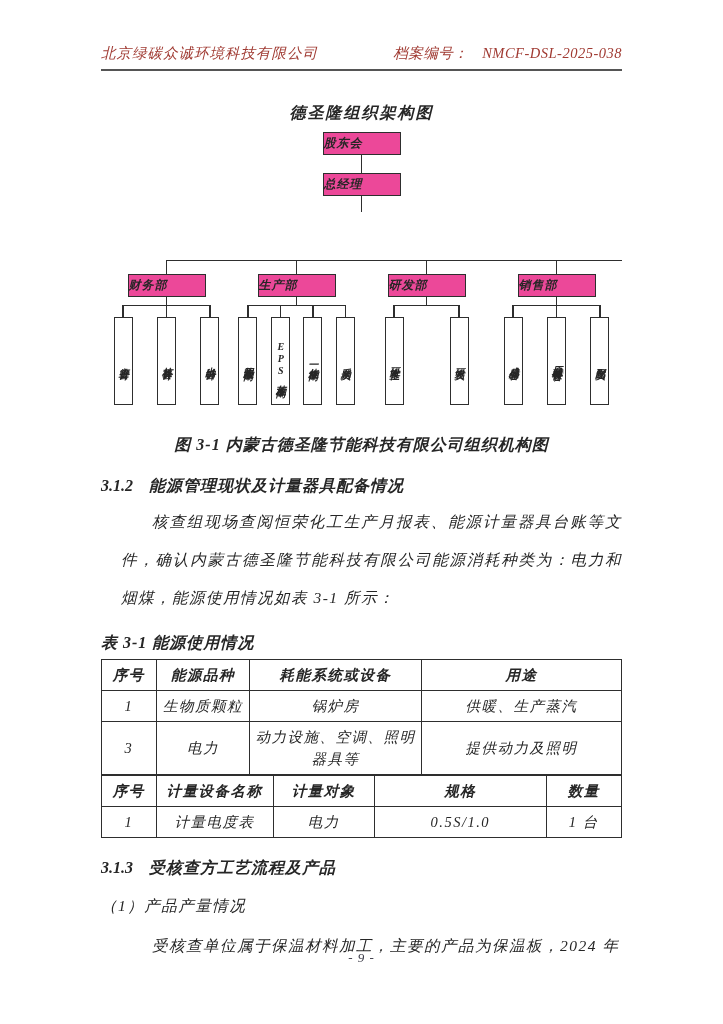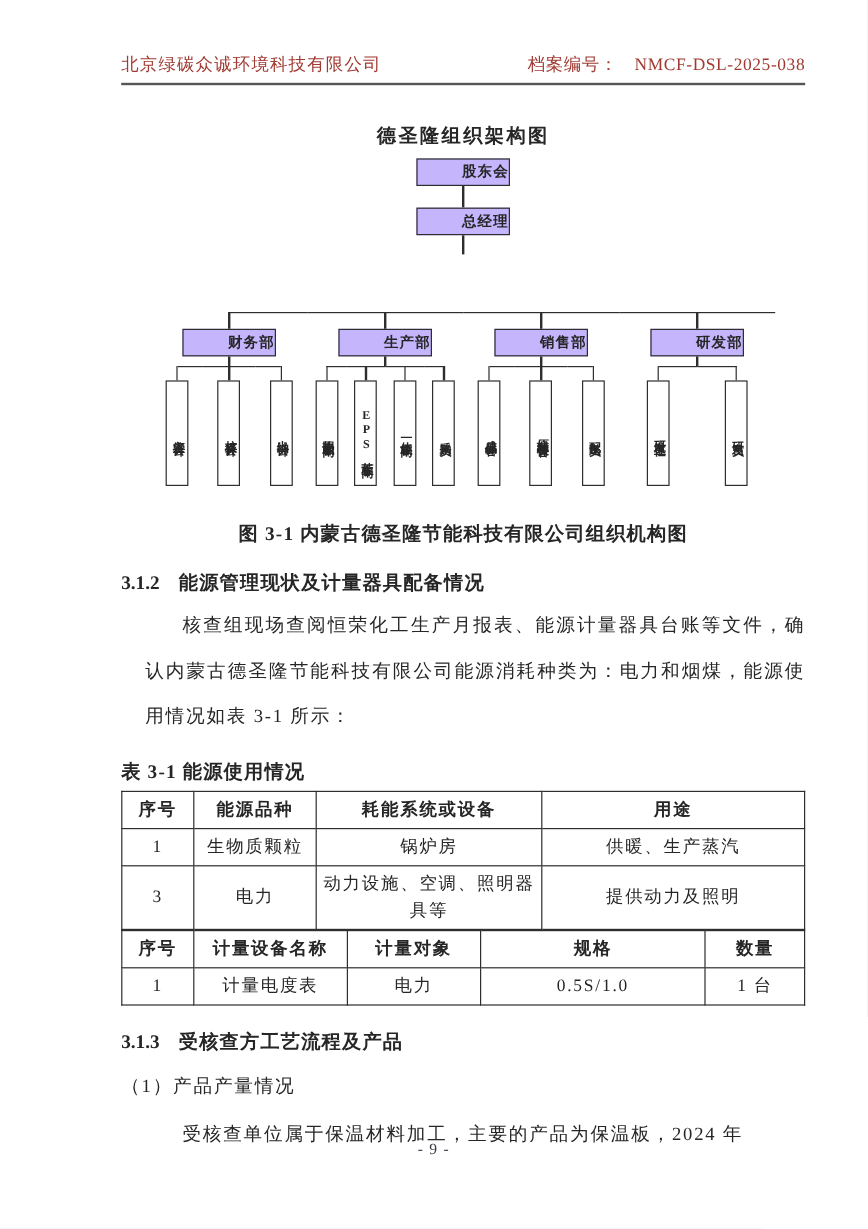--- a/index.html
+++ b/index.html
@@ -2,47 +2,48 @@
 <html><head>
 <meta charset="utf-8">
 <style>
   html,body{margin:0;padding:0;background:#e8e8e8;}
   .page{
     position:relative;
     width:723px;height:1024px;
     margin:0 auto;
     background:#ffffff;
     box-sizing:border-box;
-    padding:44px 52px 0 101px;
+    padding:44px 101px 0 101px;
     font-family:"Liberation Serif","DejaVu Serif",serif;
     color:#262626;
     overflow:hidden;
+    font-style:italic;
   }
   
   .doc-header{
     display:flex;justify-content:space-between;align-items:flex-end;
     border-bottom:2px solid #555;
     padding-bottom:6px;
     color:#a03a32;
     font-size:14.5px;
     letter-spacing:1px;
   }
   .doc-header .right{letter-spacing:0.5px;}
   .doc-header .num{margin-left:14px;font-family:"Liberation Serif","DejaVu Serif",serif;}
   
   .org-title{
     text-align:center;font-weight:bold;font-size:16px;
     margin-top:32px;letter-spacing:2px;
   }
   .org{width:520px;margin:8px auto 0 auto;}
   .obox{
     display:inline-block;box-sizing:border-box;
-    border:1.5px solid #2e2e2e;background:#c4b5fd;
+    border:1.5px solid #2e2e2e;background:#ec4899;
     font-size:12px;font-weight:bold;
-    width:78px;padding:2px 0;text-align:right;
+    width:78px;padding:2px 0;text-align:left;
     letter-spacing:1px;
   }
   .center{text-align:center;}
   .vline{width:1.5px;background:#2e2e2e;margin:0 auto;}
   .h18{height:18px}.h16{height:16px}.h8{height:8px}
   .row5{display:flex;margin-top:48px;}
   .dept-col{flex:1;display:flex;flex-direction:column;}
   .ccell{position:relative;height:14px;}
   .ccell::before{content:"";position:absolute;top:0;left:0;right:50%;border-top:1.5px solid #2e2e2e;}
   .ccell::after{content:"";position:absolute;top:0;left:50%;right:0;border-top:1.5px solid #2e2e2e;}
@@ -179,20 +180,44 @@
           <div class="kid">
               <span class="vbox">采购员</span>
             </div>
         </div>
       </div>
 
       <div class="dept-col">
         <div class="ccell">
             <span class="drop"></span>
           </div>
+        <div class="center"><span class="obox">研发部</span></div>
+        <div class="vline h8"></div>
+        <div class="kids-conn">
+          <div class="ccell first">
+              <span class="drop"></span>
+            </div>
+          <div class="ccell last">
+              <span class="drop"></span>
+            </div>
+        </div>
+        <div class="kids-row">
+          <div class="kid">
+              <span class="vbox">研发主任</span>
+            </div>
+          <div class="kid">
+              <span class="vbox">研发员</span>
+            </div>
+        </div>
+      </div>
+
+      <div class="dept-col">
+        <div class="ccell">
+            <span class="drop"></span>
+          </div>
         <div class="center"><span class="obox">销售部</span></div>
         <div class="vline h8"></div>
         <div class="kids-conn">
           <div class="ccell first">
               <span class="drop"></span>
             </div>
           <div class="ccell">
               <span class="drop"></span>
             </div>
           <div class="ccell last">
@@ -201,44 +226,20 @@
         </div>
         <div class="kids-row">
           <div class="kid">
               <span class="vbox">成品保管</span>
             </div>
           <div class="kid">
               <span class="vbox">原辅材料保管</span>
             </div>
           <div class="kid">
               <span class="vbox">配送员</span>
-            </div>
-        </div>
-      </div>
-
-      <div class="dept-col">
-        <div class="ccell">
-            <span class="drop"></span>
-          </div>
-        <div class="center"><span class="obox">研发部</span></div>
-        <div class="vline h8"></div>
-        <div class="kids-conn">
-          <div class="ccell first">
-              <span class="drop"></span>
-            </div>
-          <div class="ccell last">
-              <span class="drop"></span>
-            </div>
-        </div>
-        <div class="kids-row">
-          <div class="kid">
-              <span class="vbox">研发主任</span>
-            </div>
-          <div class="kid">
-              <span class="vbox">研发员</span>
             </div>
         </div>
       </div>
 
 
     </div>
   </div>
 
   <div class="fig-caption">图 3-1 内蒙古德圣隆节能科技有限公司组织机构图</div>
 

